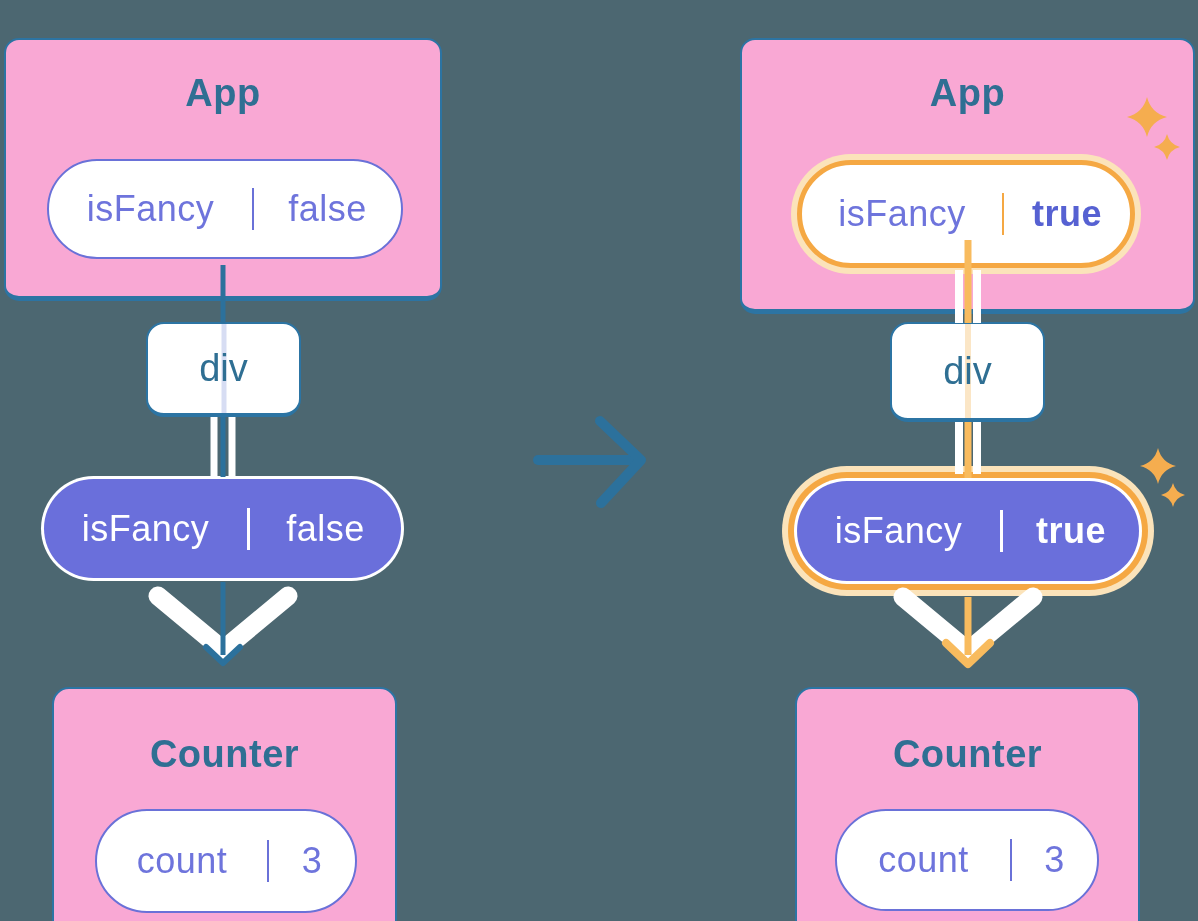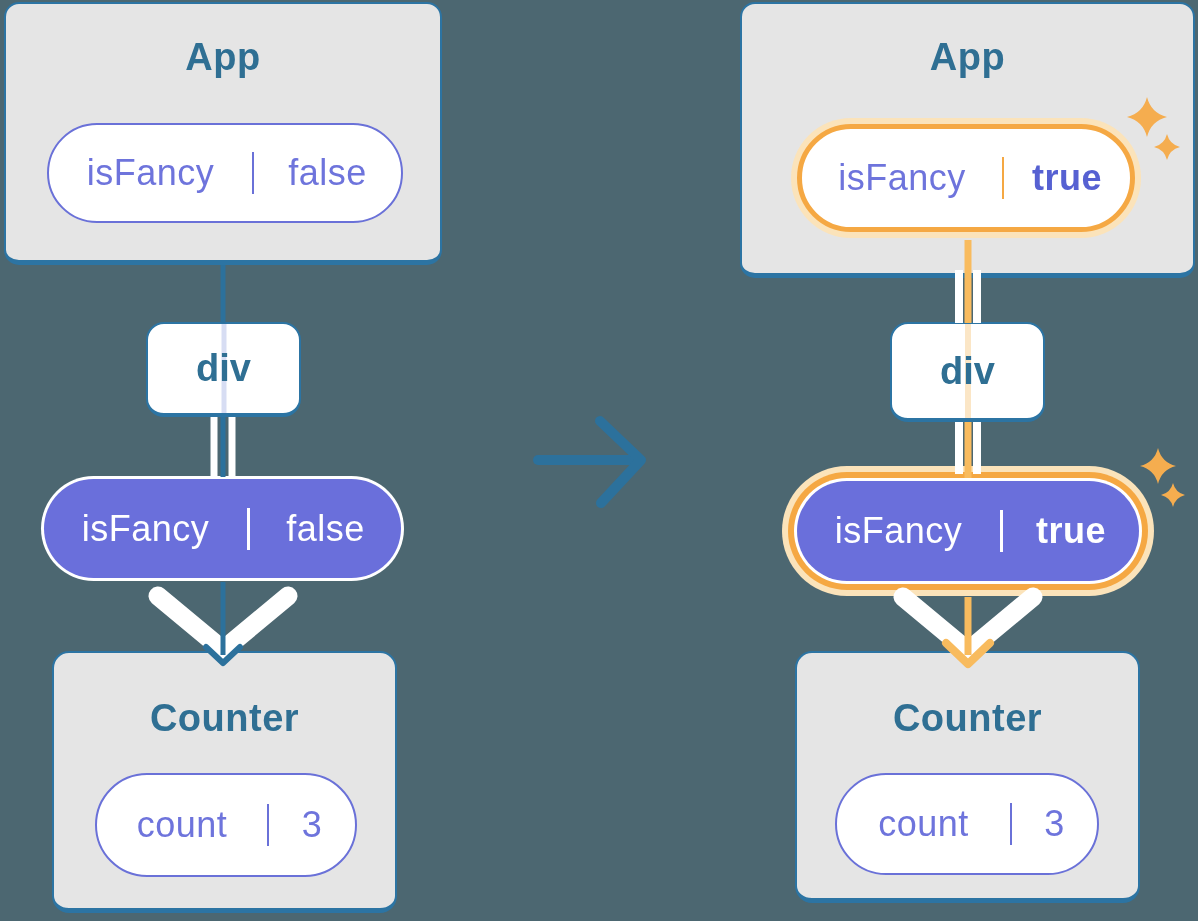--- a/index.html
+++ b/index.html
@@ -2,40 +2,40 @@
 <html><head>
 <meta charset="utf-8">
 <style>
   html,body{margin:0;padding:0;background:#4C6771;}
   .canvas{
     position:relative;width:1198px;height:921px;background:#4C6771;
     font-family:"Liberation Sans", sans-serif;overflow:hidden;
   }
   
   .card{
-    position:absolute;background:#e5e5e5;box-sizing:border-box;
-    border:2px solid #2C74A3;border-bottom-width:5px;border-radius:15px;
+    position:absolute;background:#f9a8d4;box-sizing:border-box;
+    border:2px solid #2C74A3;border-bottom-width:5px;border-radius:15px;margin-top:36px;
   }
   .card-title{
     color:#2F6F93;font-size:38px;font-weight:600;text-align:center;
     letter-spacing:.5px;
   }
   .app-card-left  {left:4px;  top:2px; width:438px;height:263px;}
   .app-card-right {left:740px;top:2px; width:455px;height:276px;}
   .app-card .card-title{margin-top:32px;}
   .counter-card-left {left:52px; top:651px;width:345px;height:262px;border-radius:17px;}
   .counter-card-right{left:795px;top:651px;width:345px;height:252px;border-radius:17px;}
   .counter-card .card-title{margin-top:44px;}
 
   
   .div-box{
     position:absolute;background:#fff;box-sizing:border-box;
     border:2px solid #2C74A3;border-bottom-width:4px;border-radius:18px;
     display:flex;align-items:center;justify-content:center;
-    color:#2F6F93;font-size:38px;font-weight:700;
+    color:#2F6F93;font-size:38px;font-weight:400;
   }
   .div-box-left {left:146px;top:322px;width:155px;height:95px;}
   .div-box-right{left:890px;top:322px;width:155px;height:100px;}
   .div-inner-line{position:absolute;top:0;bottom:0;left:50%;transform:translateX(-50%);width:5px;}
   .div-inner-line.blue  {background:#D7DDF3;}
   .div-inner-line.orange{background:#FBE6C6;width:6px;}
   .div-box span{position:relative;z-index:1;}
 
   
   .pill{

